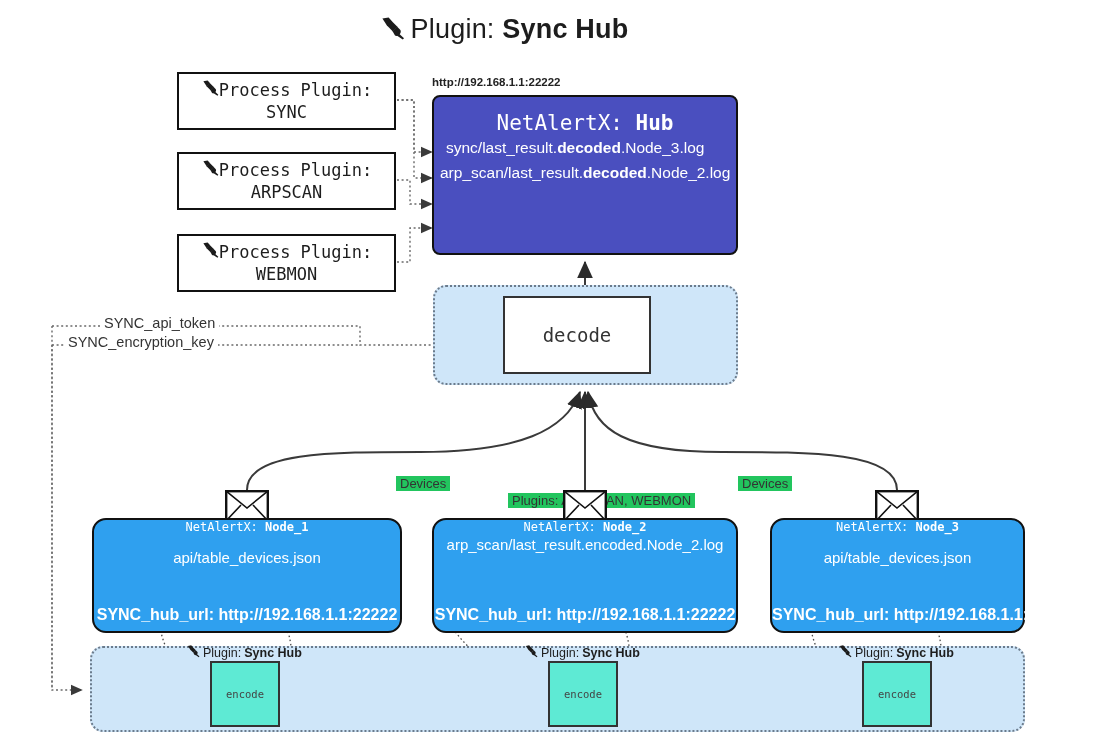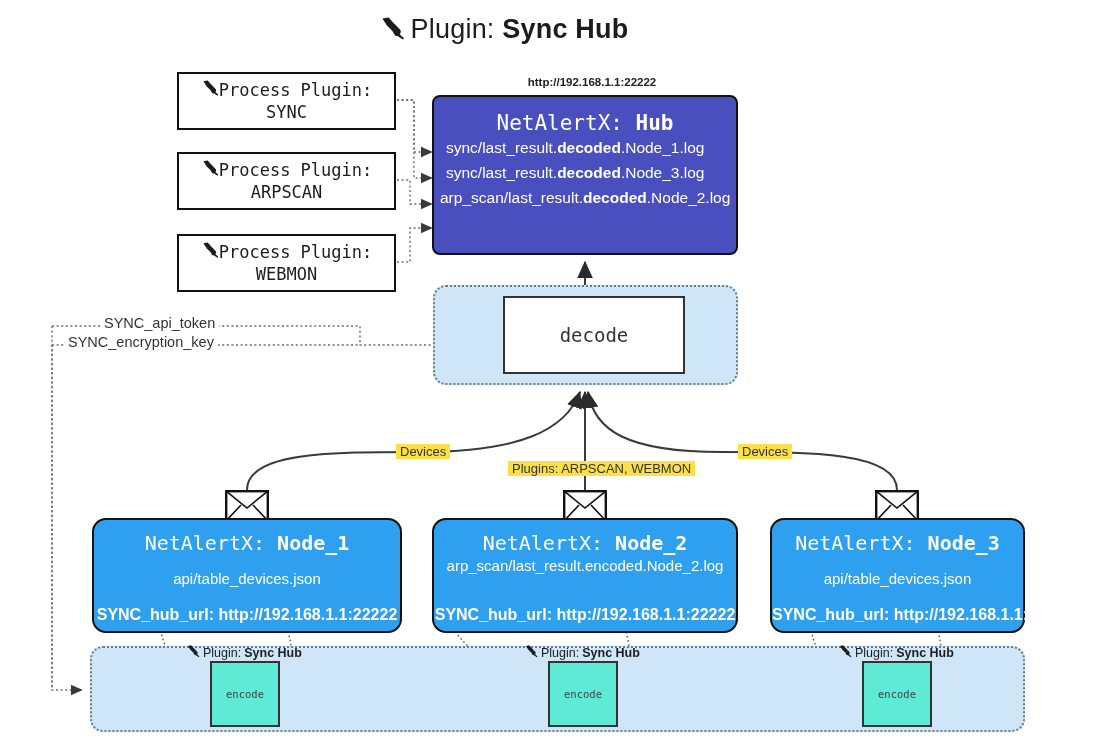--- a/index.html
+++ b/index.html
@@ -15,57 +15,57 @@
   #page-title .plug{display:inline-block;vertical-align:-3px;margin-right:6px;}
   #page-title .strong{font-weight:bold;}
 
   
   .proc-box{width:219px;height:58px;border:2px solid #111;background:#fff;
             display:flex;align-items:center;justify-content:center;}
   .proc-inner{text-align:center;font-size:17px;line-height:21px;}
   .proc-inner .l1{display:flex;align-items:center;gap:0;white-space:nowrap;}
 
   
-  #hub-url{left:432px;top:76px;width:320px;text-align:center;font-size:11.5px;
+  #hub-url{left:432px;top:76px;width:320px;text-align:left;font-size:11.5px;
            font-weight:bold;color:#222;}
   #hub-box{left:432px;top:95px;width:306px;height:160px;background:#4a4fbf;
            border:2.5px solid #111;border-radius:8px;}
   #hub-title{width:100%;text-align:center;margin-top:14px;font-size:21px;color:#fff;}
   #hub-title .b{font-weight:bold;}
   .hub-line{color:#fff;font-size:15.5px;margin-left:12px;line-height:25px;white-space:nowrap;}
   .hub-line b{font-weight:bold;}
 
   
   #decode-band{left:433px;top:285px;width:305px;height:100px;background:#cfe6f9;
                border:2px dotted #6b7b8c;border-radius:13px;}
-  #decode-box{left:503px;top:296px;width:182px;height:78px;background:#fff;
+  #decode-box{left:503px;top:296px;width:148px;height:78px;background:#fff;
               border:2px solid #333;display:flex;align-items:center;justify-content:center;
               font-size:19px;color:#333;}
 
   
   .node-box{height:115px;background:#2fa0ef;border:2.5px solid #111;border-radius:14px;}
-  .node-title{width:100%;text-align:center;margin-top:11px;font-size:20px;color:#fff;white-space:nowrap;}
+  .node-title{width:100%;text-align:center;font-size:12px;color:#fff;white-space:nowrap;}
   .node-title .b{font-weight:bold;}
   .node-sub{width:100%;text-align:center;font-size:15px;color:#fff;line-height:21px;white-space:nowrap;}
   .node-url{position:absolute;left:0;bottom:7px;width:100%;text-align:center;
             font-size:16px;font-weight:bold;color:#fff;white-space:nowrap;}
 
   
   #sync-band{left:90px;top:646px;width:935px;height:86px;background:#cfe6f9;
              border:2px dotted #6b7b8c;border-radius:13px;}
   .enc-box{width:70px;height:66px;background:#5eead4;border:2px solid #333;
            display:flex;align-items:center;justify-content:center;
            font-size:10.5px;color:#444;}
   .enc-cap{position:absolute;white-space:nowrap;font-size:12.5px;display:flex;
            align-items:center;gap:3px;}
   .enc-cap .b{font-weight:bold;}
 
   
-  .edge-lbl{position:absolute;font-size:13px;color:#333;background:#fde047;
-            padding:0 4px;white-space:nowrap;}
+  .edge-lbl{position:absolute;font-size:13px;color:#333;background:#22c55e;
+            padding:0 4px;white-space:nowrap;margin-top:32px;}
   .tok-lbl{position:absolute;font-size:14.5px;color:#333;background:#fff;
            padding:0 4px;white-space:nowrap;}
 
   
   .env{position:absolute;width:44px;height:32px;}
 </style>
 </head>
 <body>
 
 <svg id="svg-layer" viewBox="0 0 1117 754">
@@ -191,21 +191,20 @@
   </div>
 </div>
 
 <div class="abs" id="hub-url">http://192.168.1.1:22222</div>
 
 <div class="abs" id="hub-box">
   <div id="hub-title" class="mono">
     <span>NetAlertX:</span>
     <span class="b">Hub</span>
   </div>
-  <div class="hub-line"><span>sync/last_result.</span><b>decoded</b><span>.Node_1.log</span></div>
   <div class="hub-line"><span>sync/last_result.</span><b>decoded</b><span>.Node_3.log</span></div>
   <div class="hub-line" style="margin-left:6px;"><span>arp_scan/last_result.</span><b>decoded</b><span>.Node_2.log</span></div>
 </div>
 
 <div class="abs" id="decode-band"></div>
 <div class="abs mono" id="decode-box">decode</div>
 
 <div class="tok-lbl" style="left:100px;top:315px;">SYNC_api_token</div>
 <div class="tok-lbl" style="left:64px;top:334px;">SYNC_encryption_key</div>
 

